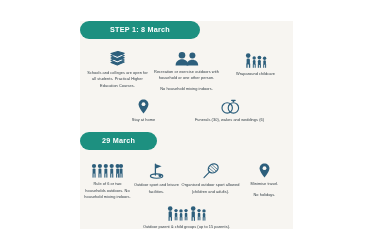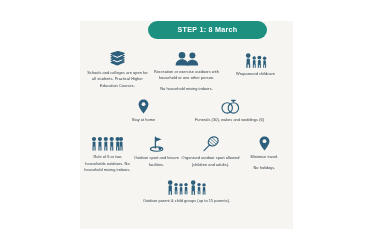--- a/index.html
+++ b/index.html
@@ -21,23 +21,22 @@
     top: 21px;
     width: 213px;
     height: 208px;
     background: #f7f5f1;
     box-sizing: border-box;
     padding: 0;
   }
 
   .banner-row {
     display: flex;
-    justify-content: center;
+    justify-content: flex-start;
     align-items: center;
-    margin-left: 42px;
   }
   .banner {
     background: #1d9080;
     color: #ffffff;
     border-radius: 11px;
     font-size: 7.2px;
     font-weight: bold;
     letter-spacing: 0.25px;
     text-align: center;
     line-height: 1;
@@ -186,20 +185,23 @@
           <circle cx="7.2" cy="8.9" r="5.2"></circle>
           <circle cx="13.4" cy="8.9" r="5.2"></circle>
           <path d="M11.5 1.3 L13.4 3.6 L15.3 1.3 Z" fill="#2d5f7c" stroke="none"></path>
           <path d="M11.6 1.3 L15.2 1.3" stroke-linecap="round"></path>
         </svg>
       </div>
       <div class="caption">Funerals (30), wakes and weddings (6)</div>
     </div>
   </div>
 
+  <div class="banner-row" id="banner-row-29">
+    <div class="banner">29 March</div>
+  </div>
 
   <div class="row" id="march-row1">
 
     <div class="cell" id="cell-ruleof6">
       <div class="icon">
         <svg width="33" height="15" viewBox="0 0 33 15" fill="#2d5f7c">
           <g>
             <circle cx="3.0" cy="3.0" r="2.1"></circle>
             <rect x="1.6" y="5.4" width="2.9" height="5.4" rx="1.2"></rect>
             <rect x="1.5" y="10.2" width="1.1" height="4.4"></rect>

